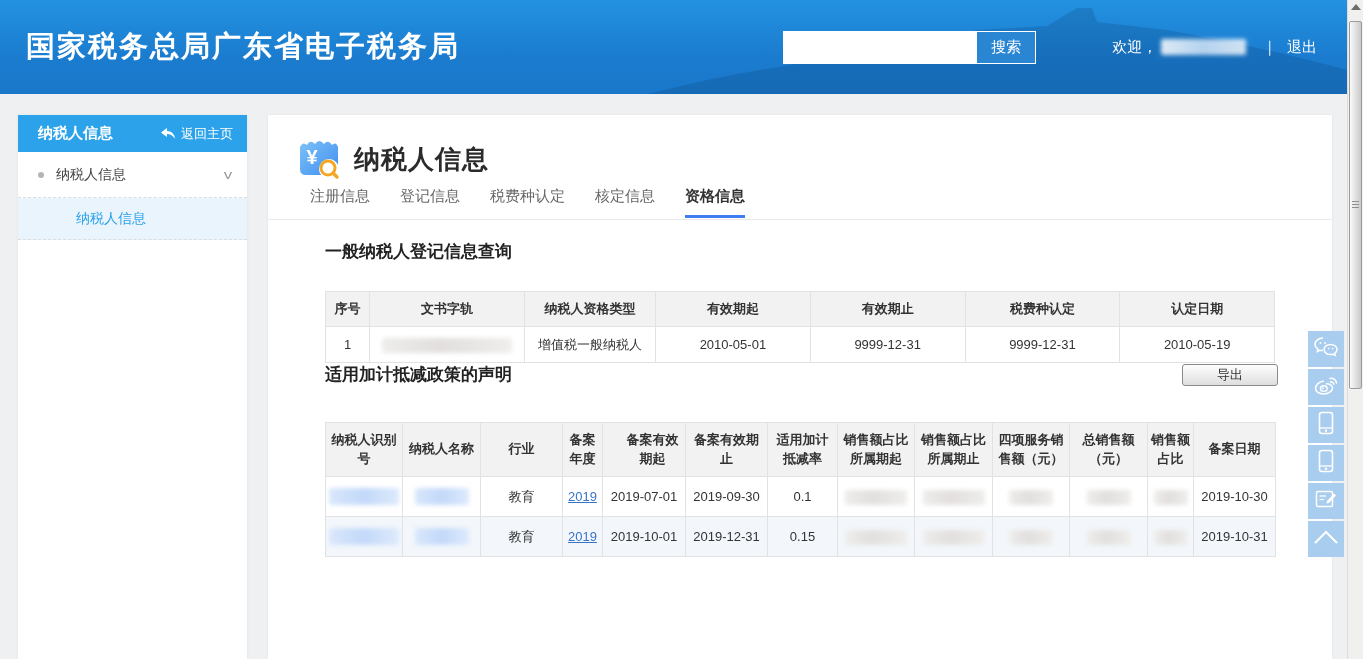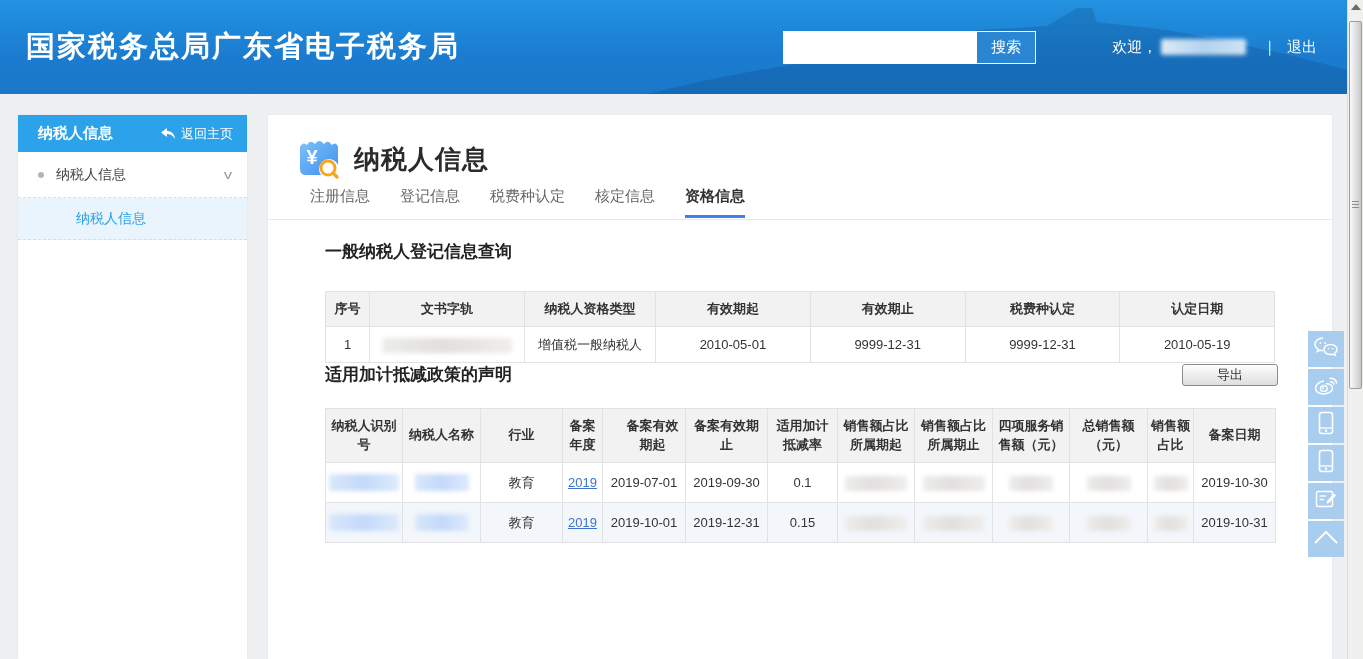--- a/index.html
+++ b/index.html
@@ -62,21 +62,21 @@
   .export-btn { width:96px; height:22px; font-size:13px; color:#333; cursor:pointer;
                 border:1px solid #8a8a8a; border-radius:3px;
                 background:linear-gradient(180deg,#fefefe,#dedede); }
 
   table { border-collapse:collapse; table-layout:fixed; width:950px; font-size:13px; color:#333; }
   th,td { border:1px solid #e2e2e2; text-align:center; vertical-align:middle; padding:4px 3px; }
   th { background:#f2f2f2; font-weight:bold; line-height:1.45; }
   #t1 { margin-top:28px; }
   #t1 th { height:35px; } #t1 td { height:36px; }
   #t1 th:nth-child(1){width:44px;} #t1 th:nth-child(2){width:155px;} #t1 th:nth-child(3){width:131px;}
-  #t2 { margin-top:22px;border-radius:19px; }
+  #t2 { margin-top:36px;border-radius:19px; }
   #t2 th { height:54px; } #t2 td { height:40px; }
   #t2 th:nth-child(1){width:77px;} #t2 th:nth-child(2){width:78px;} #t2 th:nth-child(3){width:82px;}
   #t2 th:nth-child(4){width:40px;} #t2 th:nth-child(5){width:83px;padding-left:20px;} #t2 th:nth-child(6){width:82px;}
   #t2 th:nth-child(7){width:70px;} #t2 th:nth-child(8){width:77px;} #t2 th:nth-child(9){width:78px;}
   #t2 th:nth-child(10){width:77px;} #t2 th:nth-child(11){width:78px;} #t2 th:nth-child(12){width:46px;}
   #t2 th:nth-child(13){width:82px;}
   #t2 tbody tr:nth-child(2) { background:#f3f7fb; }
   .lnk { color:#3a74c9; text-decoration:underline; cursor:pointer; }
 
   .redact { display:inline-block; height:15px; width:62px; border-radius:2px; filter:blur(2px); vertical-align:middle; }

